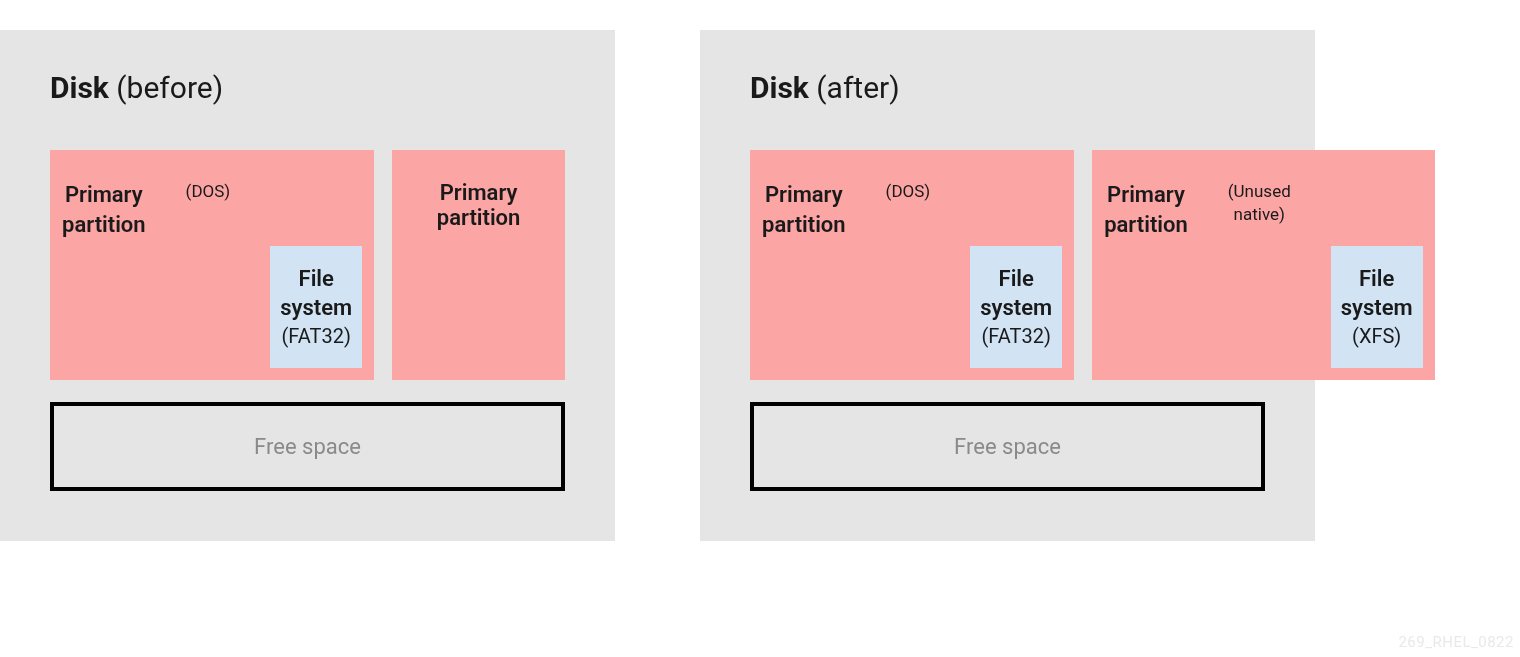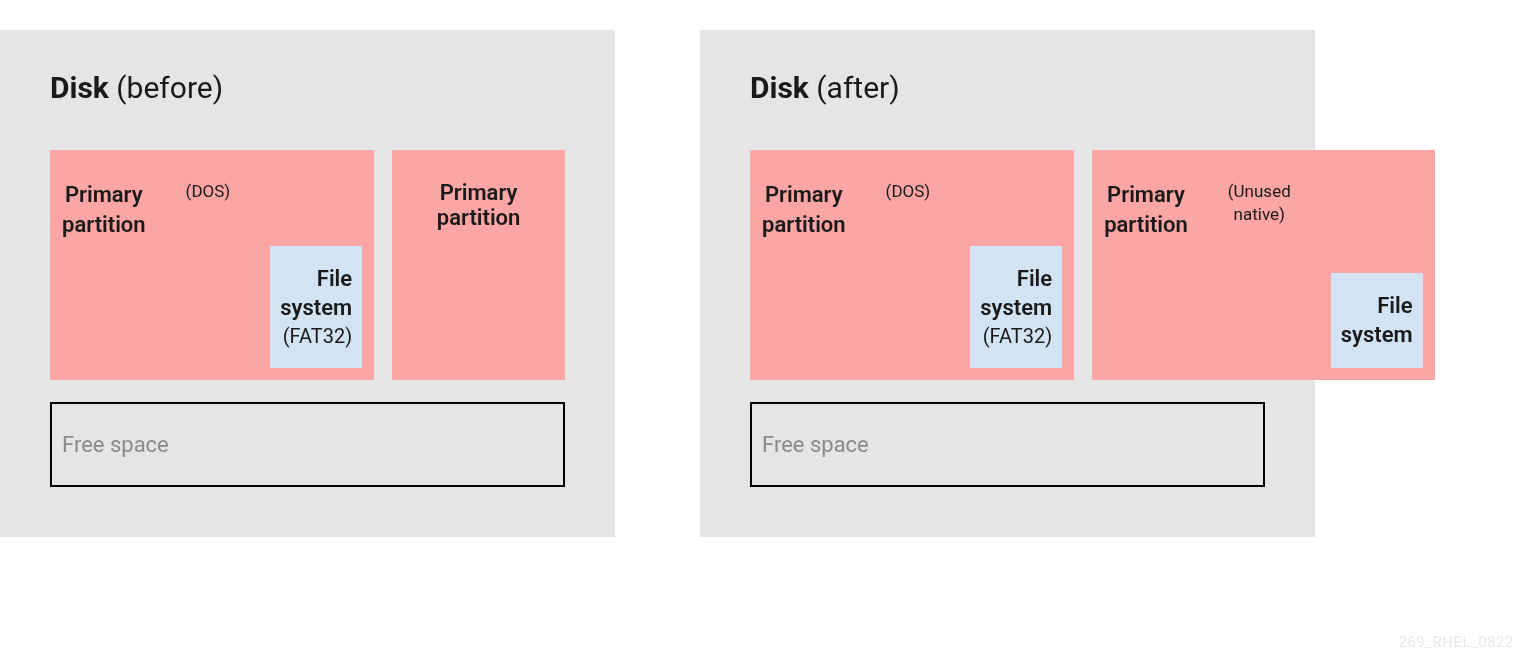--- a/index.html
+++ b/index.html
@@ -71,39 +71,39 @@
       margin-bottom: 18px;
     }
     .unused-label {
       font-size: 22px;
       font-weight: 600;
       color: #1a1a1a;
     }
     .filesystem-box {
       background: #d2e4f4;
       padding: 18px 10px;
-      text-align: right;
+      text-align: center;
       margin-top: auto;
     }
     .filesystem-title {
       font-size: 22px;
       font-weight: 600;
       color: #1a1a1a;
       line-height: 1.35;
     }
     .filesystem-subtitle {
       font-size: 20px;
       font-weight: 400;
       color: #1a1a1a;
       line-height: 1.35;
     }
     .free-space-box {
-      border: 2px solid #000000;
+      border: 4px solid #000000;
       background: transparent;
-      text-align: left;
+      text-align: center;
       padding: 28px 10px;
     }
     .free-space-label {
       font-size: 22px;
       font-weight: 400;
       color: #8a8a8a;
     }
     .watermark {
       position: absolute;
       right: 6px;
@@ -151,20 +151,21 @@
         <div class="filesystem-box">
           <div class="filesystem-title">File system</div>
           <div class="filesystem-subtitle">(FAT32)</div>
         </div>
       </div>
       <div class="partition-box">
         <div class="partition-title">Primary partition</div>
         <div class="partition-subtitle">(Unused native)</div>
         <div class="filesystem-box">
           <div class="filesystem-title">File system</div>
+          <div class="filesystem-subtitle">(XFS)</div>
         </div>
       </div>
     </div>
     <div class="free-space-box">
       <div class="free-space-label">Free space</div>
     </div>
   </div>
 
 </div>
 

